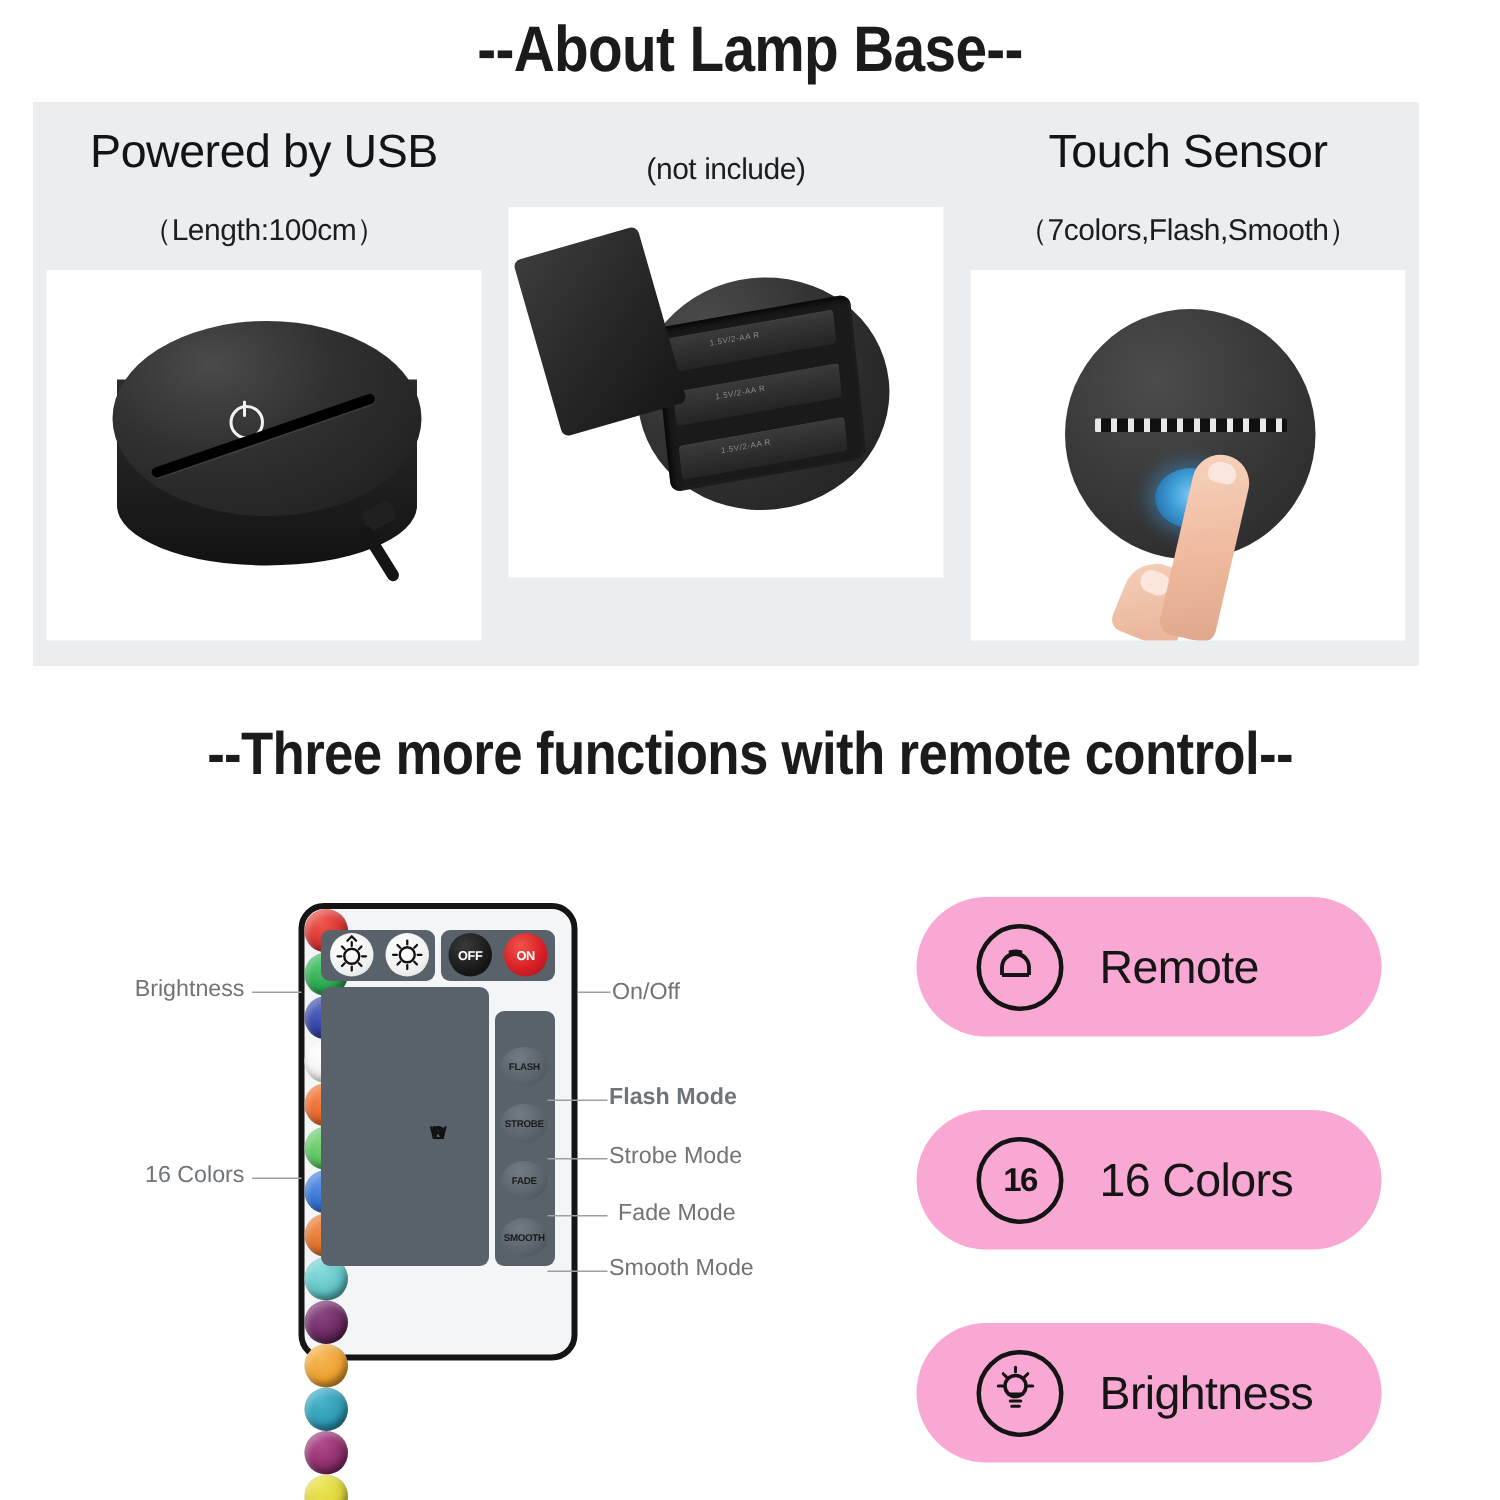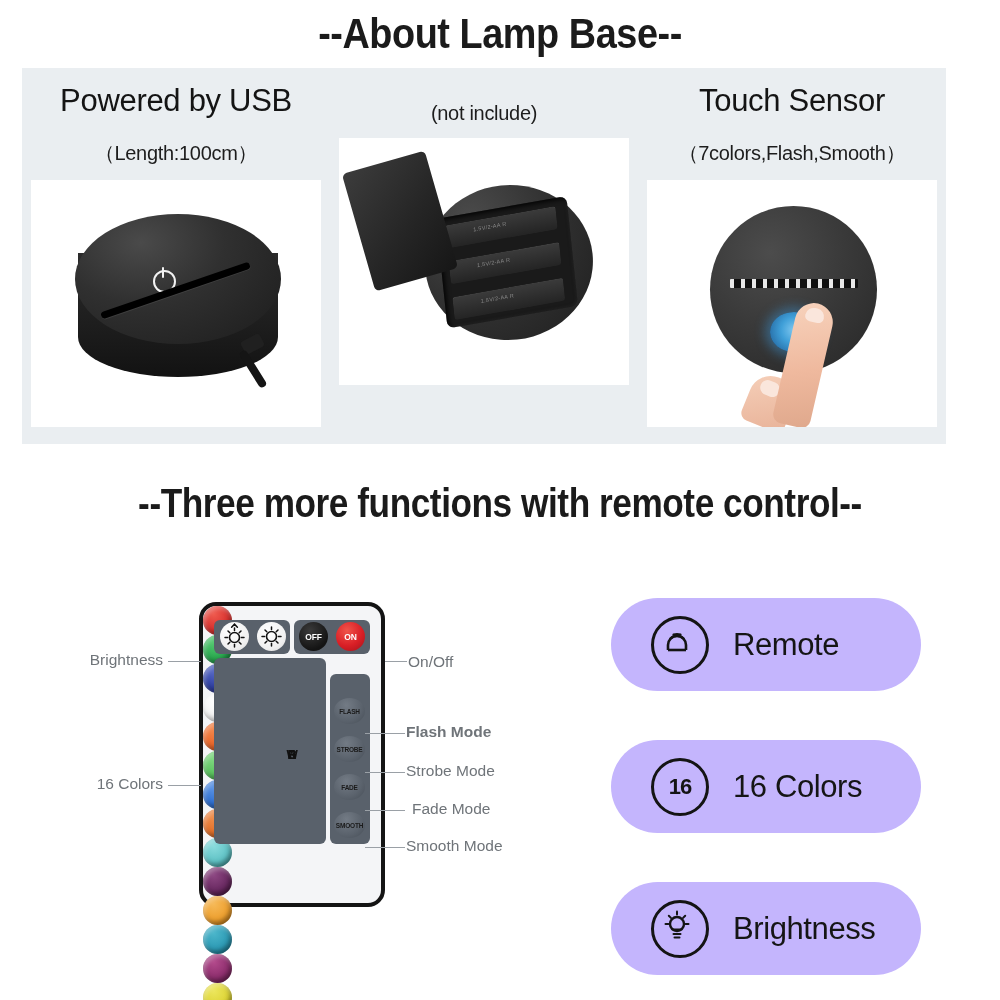--- a/index.html
+++ b/index.html
@@ -185,21 +185,21 @@
   .callout{
     position:absolute;font-size:15.5px;color:#6f7479;
     font-family:"Liberation Sans","DejaVu Sans",sans-serif;white-space:nowrap;
   }
   .callout-left{text-align:right;}
   .lead{position:absolute;height:1px;background:#9aa0a6;}
 
   
   .pill{
     position:absolute;left:611px;width:310px;height:93px;
-    background:#c4b5fd;border-radius:47px;
+    background:#f9a8d4;border-radius:47px;
     display:flex;align-items:center;
   }
   .pill-icon{
     width:52px;height:52px;margin-left:40px;flex:0 0 auto;
     border:3.2px solid #141414;border-radius:50%;position:relative;
   }
   .pill-label{
     margin-left:24px;font-size:31px;color:#151515;letter-spacing:-.4px;
     font-family:"Liberation Sans","DejaVu Sans",sans-serif;
   }

